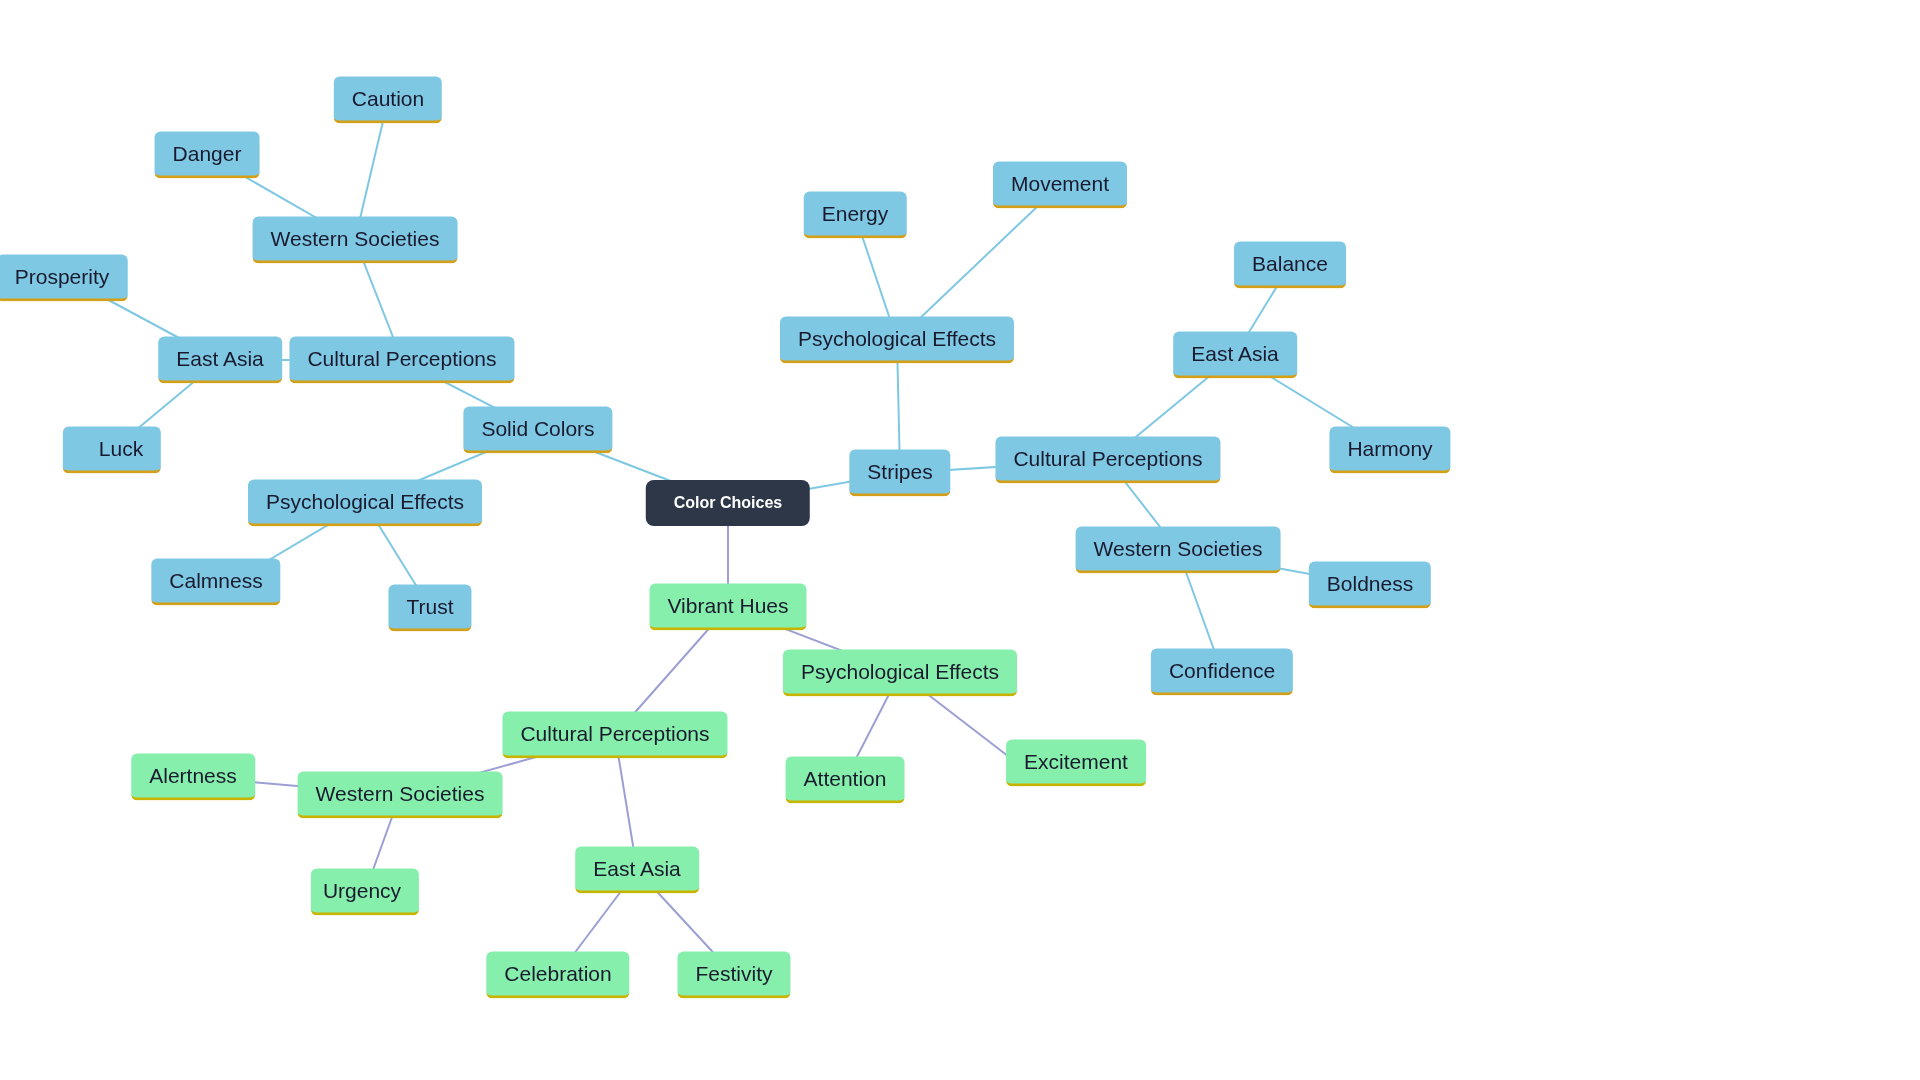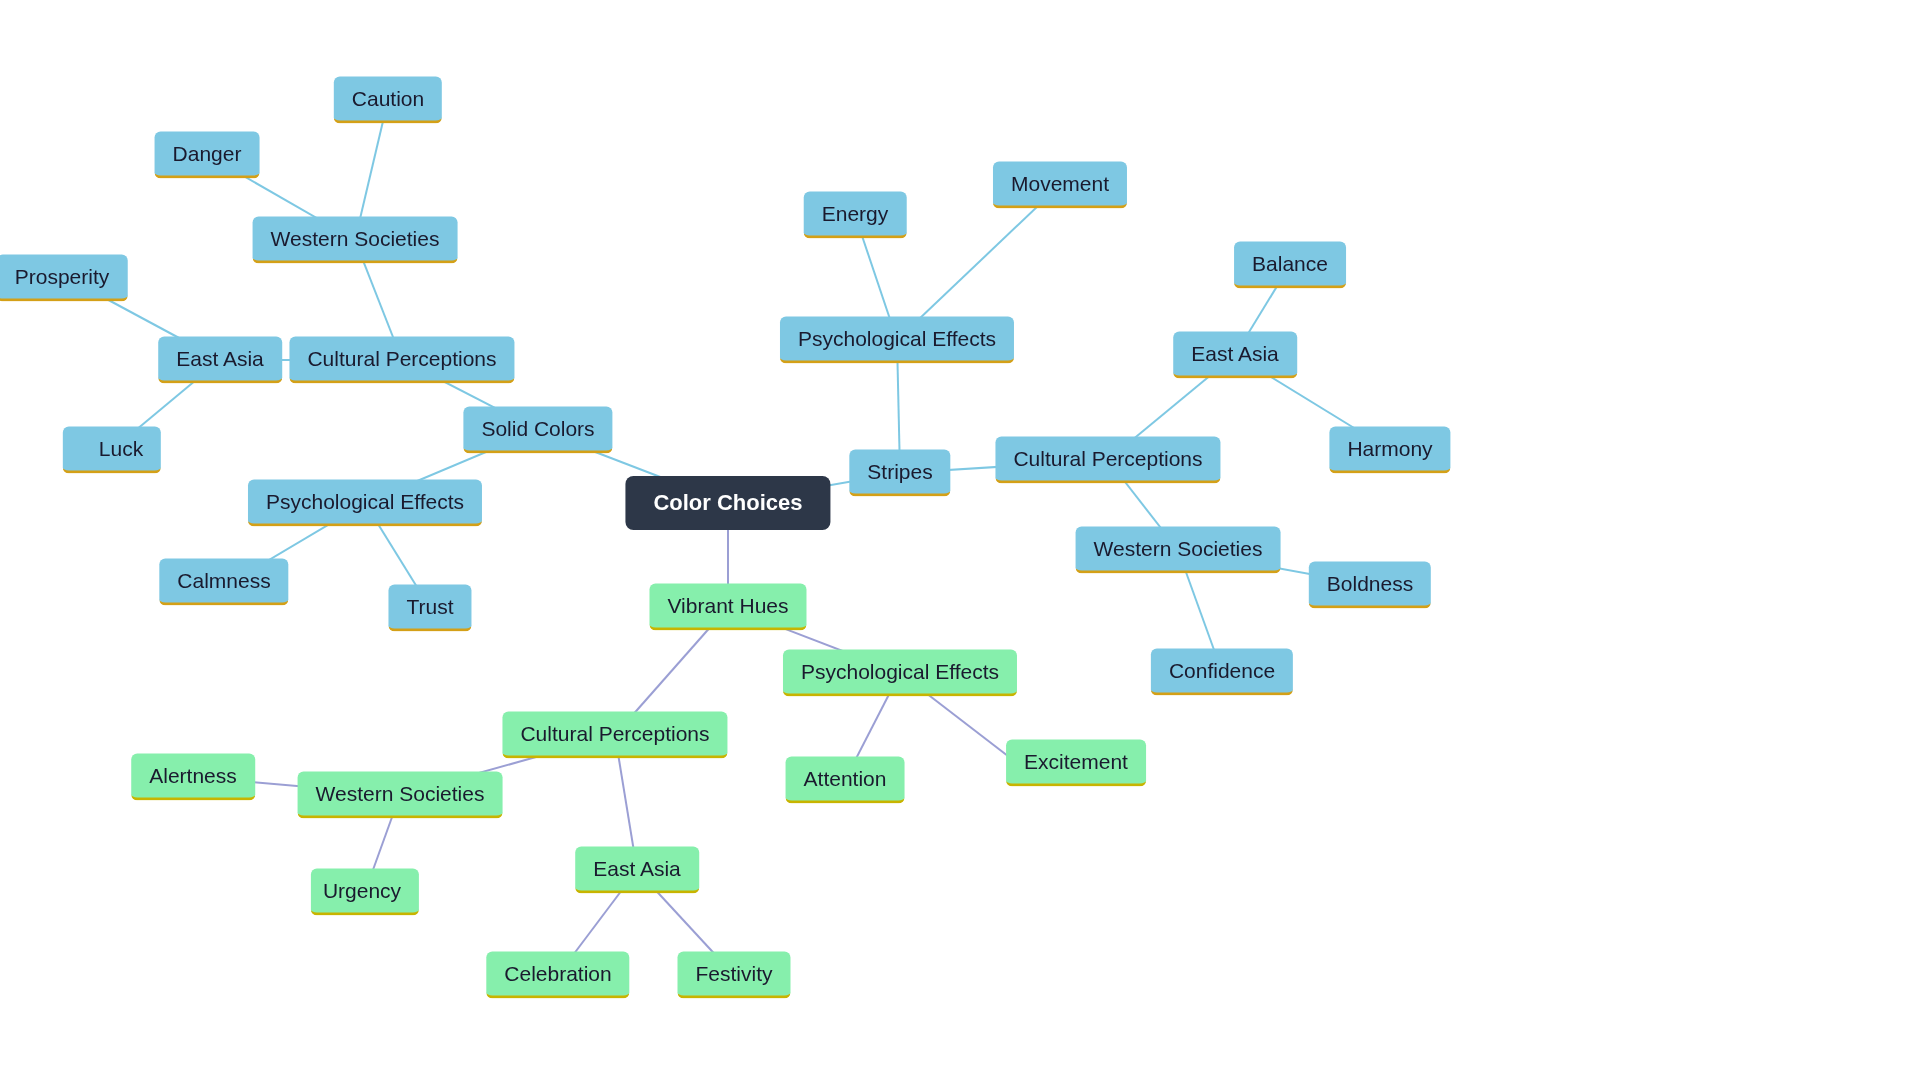--- a/index.html
+++ b/index.html
@@ -31,21 +31,21 @@
       font-size: 21px;
       font-weight: 500;
       text-align: center;
       cursor: pointer;
       transform: translate(-50%, -50%);
     }
     .node-center {
       background: #2d3748;
       color: #ffffff;
       border: none;
-      font-size: 22px;
+      font-size: 16px;
       font-weight: 600;
       padding: 14px 28px;
       border-radius: 8px;
     }
     .node-blue {
       background: #7ec8e3;
       color: #1a1a2e;
       border-bottom: 3px solid #d4a017;
       padding: 10px 18px;
     }
@@ -101,21 +101,21 @@
       <div class="node node-blue" style="left: 900px; top: 473px;">Stripes</div>
       <div class="node node-purple" style="left: 728px; top: 607px;">Vibrant Hues</div>
       <div class="node node-blue" style="left: 402px; top: 360px;">Cultural Perceptions</div>
       <div class="node node-blue" style="left: 365px; top: 503px;">Psychological Effects</div>
       <div class="node node-blue" style="left: 355px; top: 240px;">Western Societies</div>
       <div class="node node-blue" style="left: 220px; top: 360px;">East Asia</div>
       <div class="node node-blue" style="left: 388px; top: 100px;">Caution</div>
       <div class="node node-blue" style="left: 207px; top: 155px;">Danger</div>
       <div class="node node-blue" style="left: 62px; top: 278px;">Prosperity</div>
       <div class="node node-blue" style="left: 112px; top: 450px; padding-left: 36px;">Luck</div>
-      <div class="node node-blue" style="left: 224px; top: 582px; text-align: right;">Calmness</div>
+      <div class="node node-blue" style="left: 216px; top: 582px; text-align: right;">Calmness</div>
       <div class="node node-blue" style="left: 430px; top: 608px;">Trust</div>
       <div class="node node-blue" style="left: 897px; top: 340px;">Psychological Effects</div>
       <div class="node node-blue" style="left: 1108px; top: 460px;">Cultural Perceptions</div>
       <div class="node node-blue" style="left: 855px; top: 215px;">Energy</div>
       <div class="node node-blue" style="left: 1060px; top: 185px;">Movement</div>
       <div class="node node-blue" style="left: 1235px; top: 355px;">East Asia</div>
       <div class="node node-blue" style="left: 1178px; top: 550px;">Western Societies</div>
       <div class="node node-blue" style="left: 1390px; top: 450px;">Harmony</div>
       <div class="node node-blue" style="left: 1290px; top: 265px;">Balance</div>
       <div class="node node-blue" style="left: 1370px; top: 585px;">Boldness</div>

